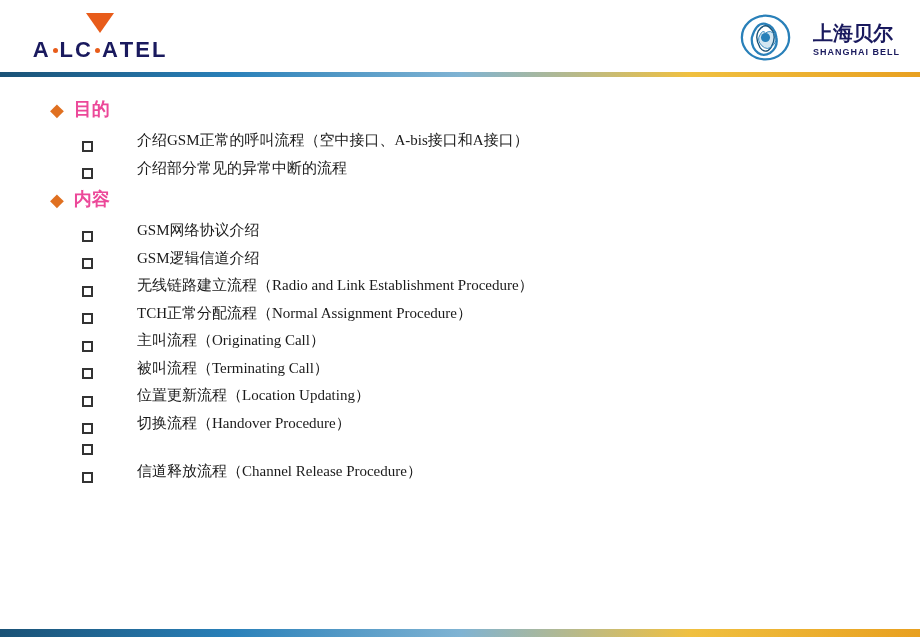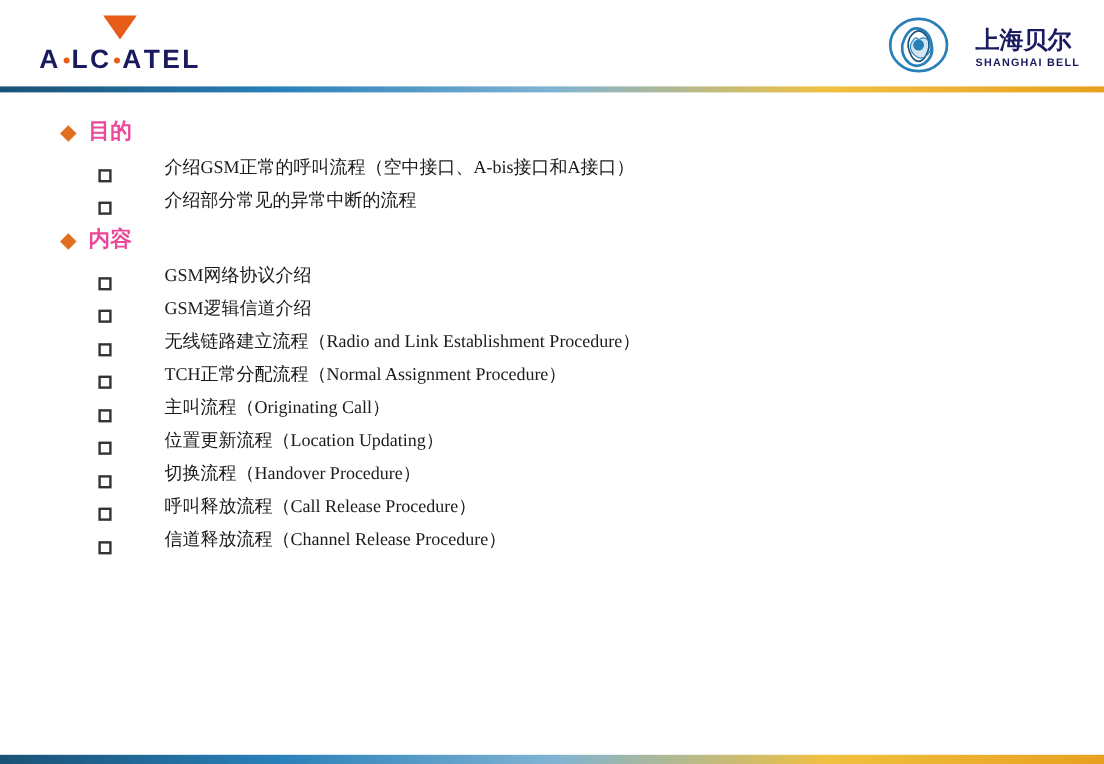--- a/index.html
+++ b/index.html
@@ -270,29 +270,32 @@
       <div class="sub-item">
         <div class="sub-square"></div>
         <span class="sub-text">TCH正常分配流程（Normal Assignment Procedure）</span>
       </div>
       <div class="sub-item">
         <div class="sub-square"></div>
         <span class="sub-text">主叫流程（Originating Call）</span>
       </div>
       <div class="sub-item">
         <div class="sub-square"></div>
+        <span class="sub-text">被叫流程（Terminating Call）</span>
+      </div>
+      <div class="sub-item">
+        <div class="sub-square"></div>
         <span class="sub-text">位置更新流程（Location Updating）</span>
       </div>
       <div class="sub-item">
         <div class="sub-square"></div>
         <span class="sub-text">切换流程（Handover Procedure）</span>
       </div>
       <div class="sub-item">
         <div class="sub-square"></div>
-        <span class="sub-text">呼叫释放流程（Call Release Procedure）</span>
       </div>
       <div class="sub-item">
         <div class="sub-square"></div>
         <span class="sub-text">信道释放流程（Channel Release Procedure）</span>
       </div>
     </div>
   </div>
 
 </div>
 

